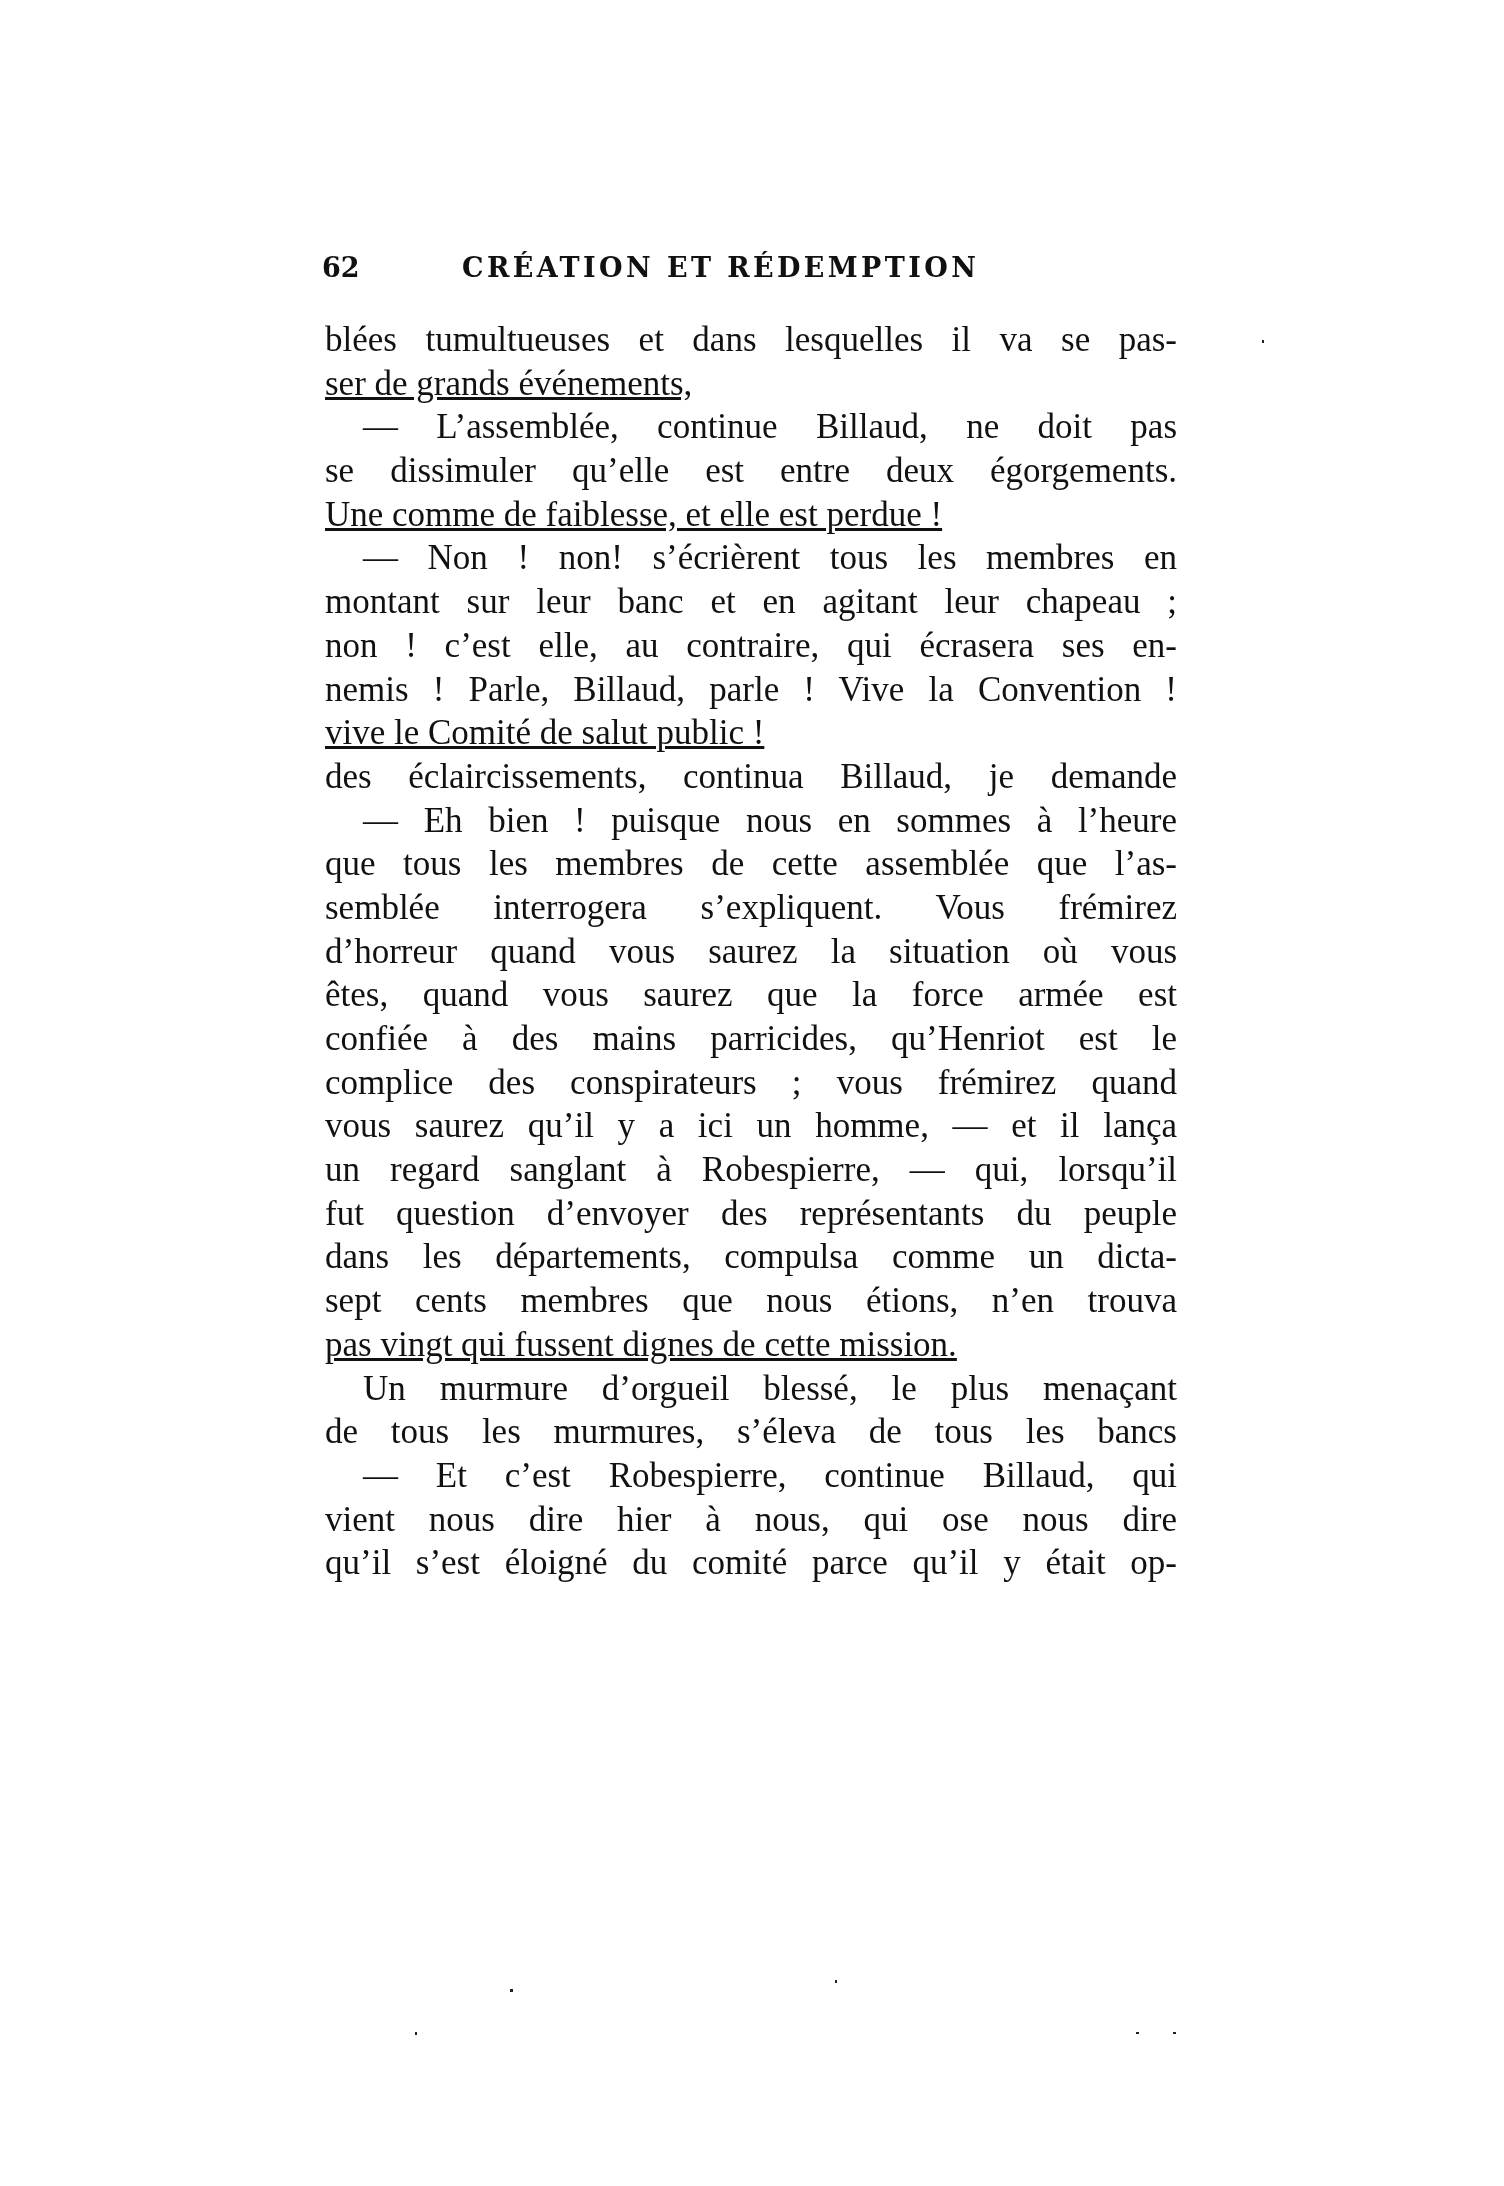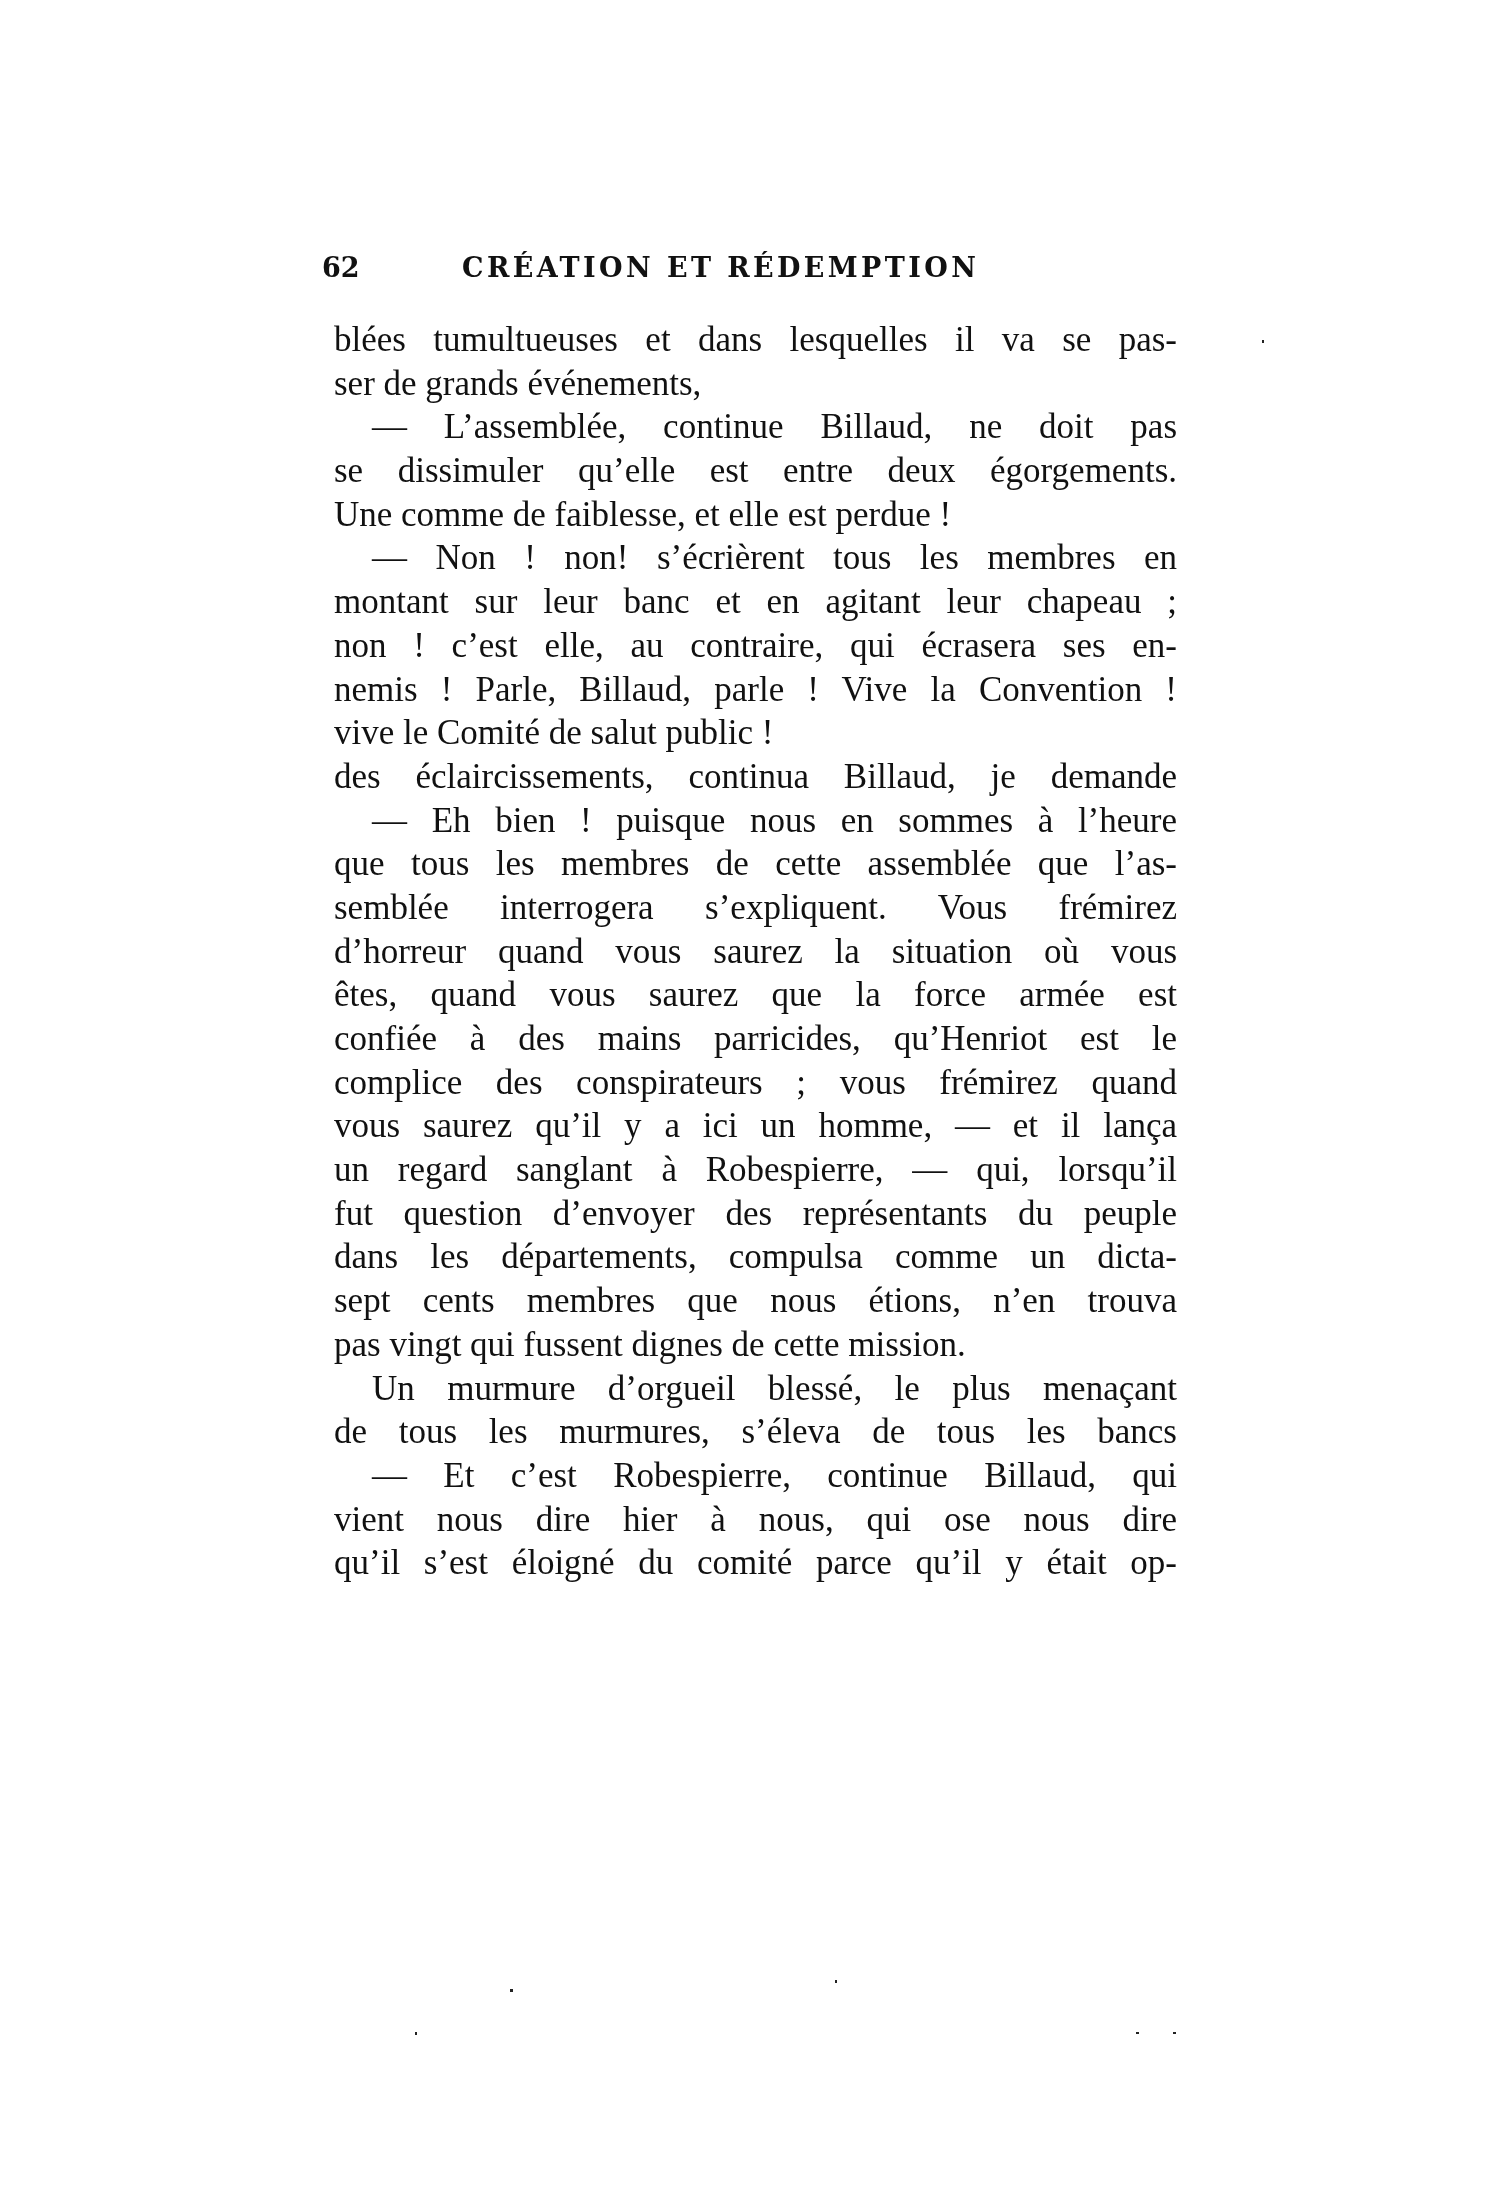--- a/index.html
+++ b/index.html
@@ -5,22 +5,22 @@
   html, body { margin: 0; padding: 0; background: #ffffff; }
   body { width: 1504px; height: 2186px; position: relative; overflow: hidden; }
   .page { position: absolute; left: 0; top: 0; width: 1356px; height: 2186px; background: #ffffff; }
   .header { position: absolute; top: 252px; left: 322px; width: 860px; height: 40px;
             font-family: "DejaVu Serif", serif; font-weight: bold; color: #111; }
   .page-number { position: absolute; left: 0; top: 0; font-size: 27px; }
   .running-title { position: absolute; left: 140px; top: 0; font-size: 27px; letter-spacing: 3.4px; }
   .body { position: absolute; top: 318px; left: 325px; width: 852px;
           font-family: "Liberation Serif", serif; font-size: 35px; line-height: 43.7px;
           color: #111; font-weight: 500; }
-  .line { display: block; white-space: nowrap; text-align: justify; text-align-last: justify; height: 43.7px; margin-left: 9px; }
-  .line.last { text-align-last: left; }
+  .line { display: block; white-space: nowrap; text-align: justify; text-align-last: justify; height: 43.7px; }
+  .line.last { text-align-last: left; text-decoration: underline; }
   .line.indent { padding-left: 38px; }
   .speck { position: absolute; background: #222; }
 </style>
 </head>
 <body>
 
 <div class="page">
   <div class="header">
     <span class="page-number">62</span>
     <span class="running-title">CRÉATION ET RÉDEMPTION</span>

